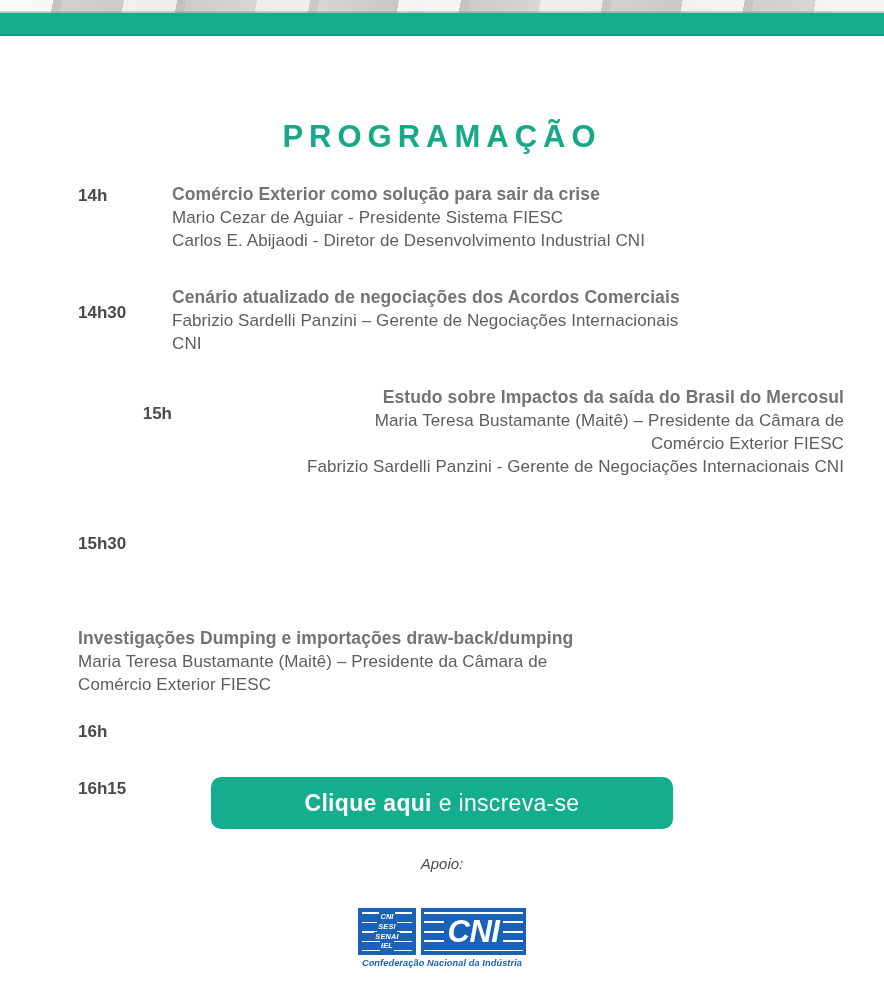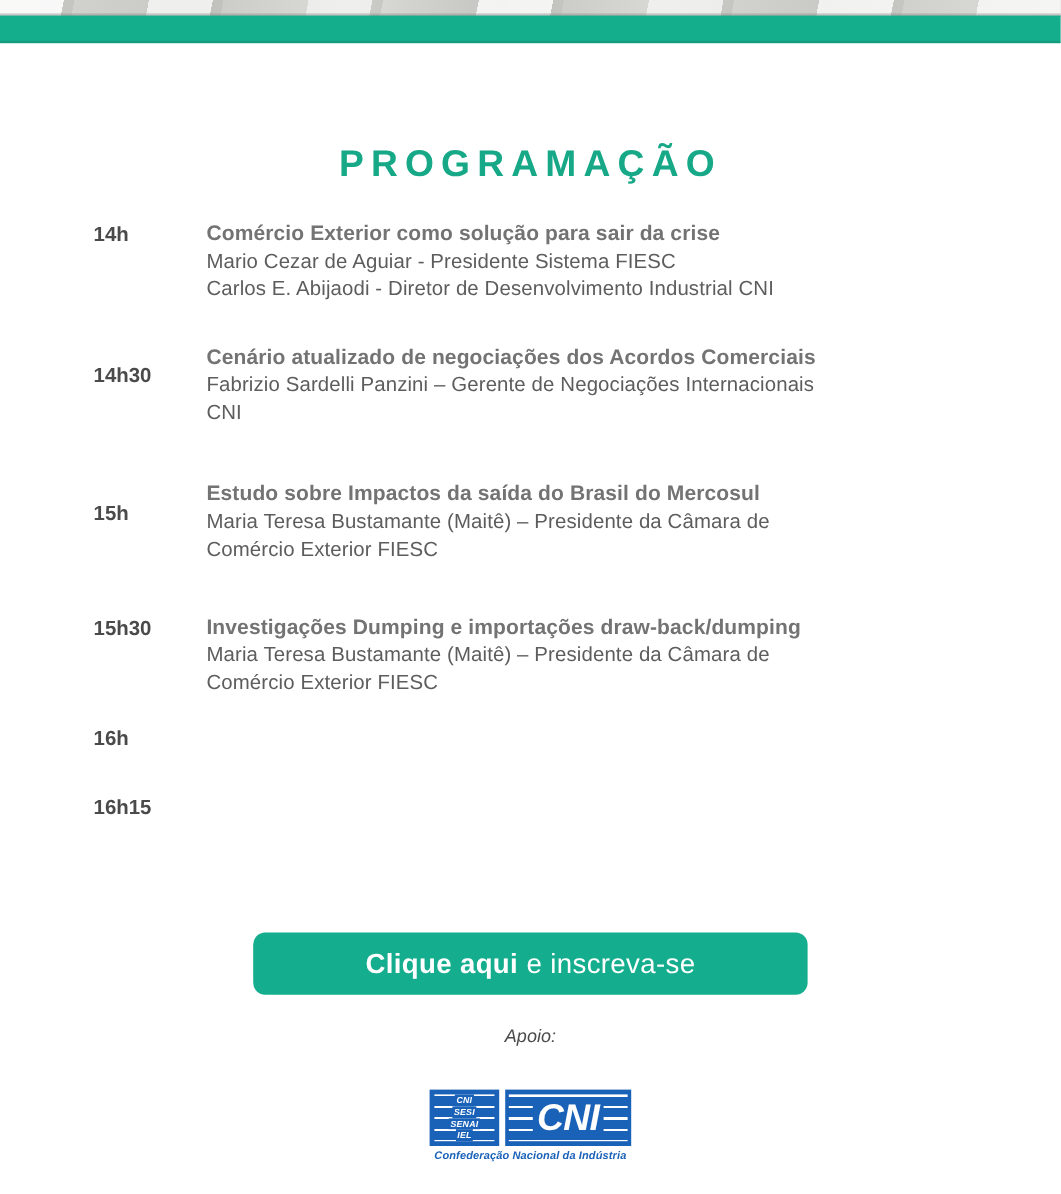--- a/index.html
+++ b/index.html
@@ -255,29 +255,30 @@
       </div>
     </div>
     <div class="row" style="margin-top: 34px;">
       <div class="time" style="padding-top: 16px;">14h30</div>
       <div class="row-body">
         <div class="talk-title">Cenário atualizado de negociações  dos  Acordos Comerciais</div>
         <div class="speaker">Fabrizio Sardelli Panzini – Gerente de Negociações Internacionais</div>
         <div class="speaker">CNI</div>
       </div>
     </div>
-    <div class="row" style="margin-top: 45px;">
+    <div class="row" style="margin-top: 31px; text-align: right;">
       <div class="time" style="padding-top: 17px;">15h</div>
       <div class="row-body">
         <div class="talk-title">Estudo sobre Impactos da saída do Brasil do Mercosul</div>
         <div class="speaker">Maria Teresa Bustamante (Maitê) – Presidente da Câmara de</div>
         <div class="speaker">Comércio Exterior FIESC</div>
-      </div>
-    </div>
-    <div class="row" style="margin-top: 42px;">
+        <div class="speaker">Fabrizio Sardelli Panzini - Gerente de Negociações Internacionais CNI</div>
+      </div>
+    </div>
+    <div class="row" style="margin-top: 53px; flex-direction: column;">
       <div class="time" style="padding-top: 2px;">15h30</div>
       <div class="row-body">
         <div class="talk-title">Investigações  Dumping e importações  draw-back/dumping</div>
         <div class="speaker upright">Maria Teresa Bustamante (Maitê) – Presidente da Câmara de</div>
         <div class="speaker upright">Comércio Exterior FIESC</div>
       </div>
     </div>
     <div class="row" style="margin-top: 23px;">
       <div class="time" style="padding-top: 2px;">16h</div>
     </div>

